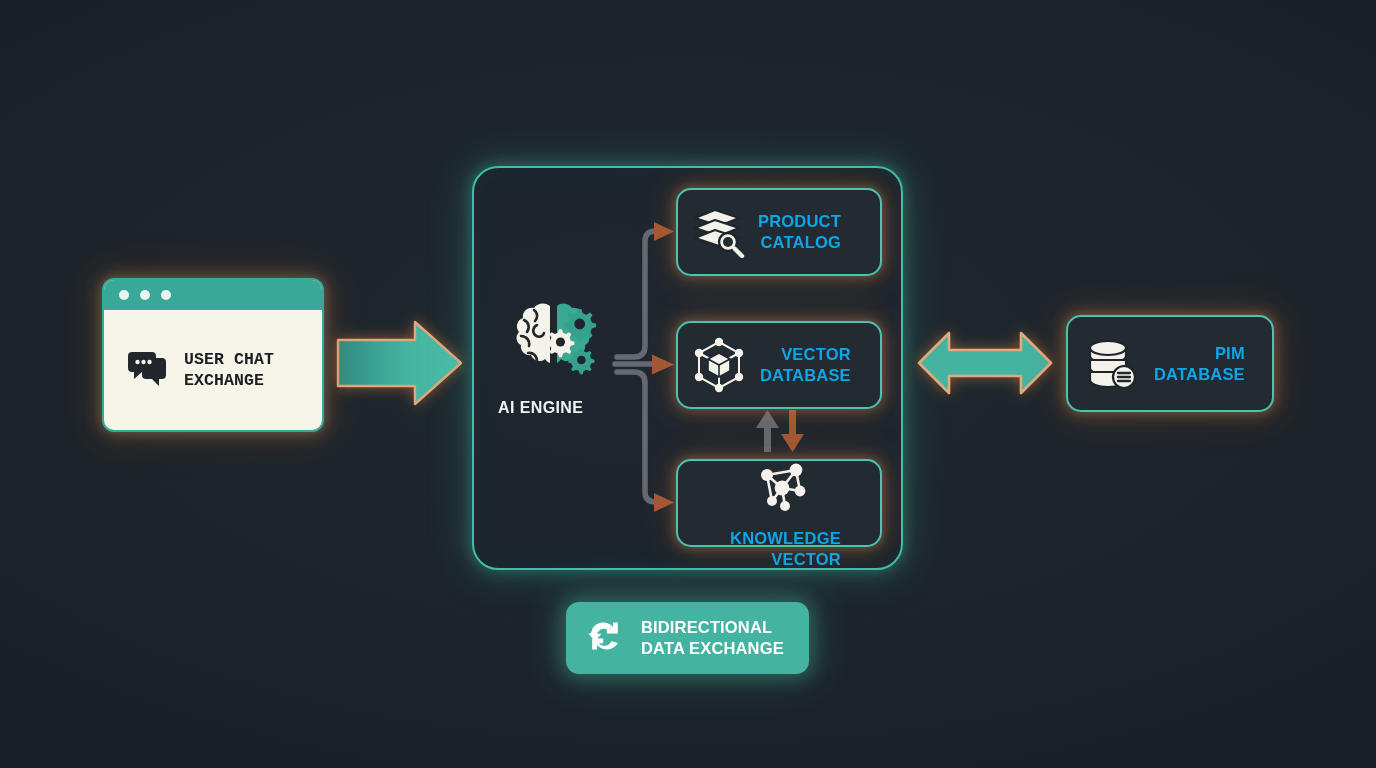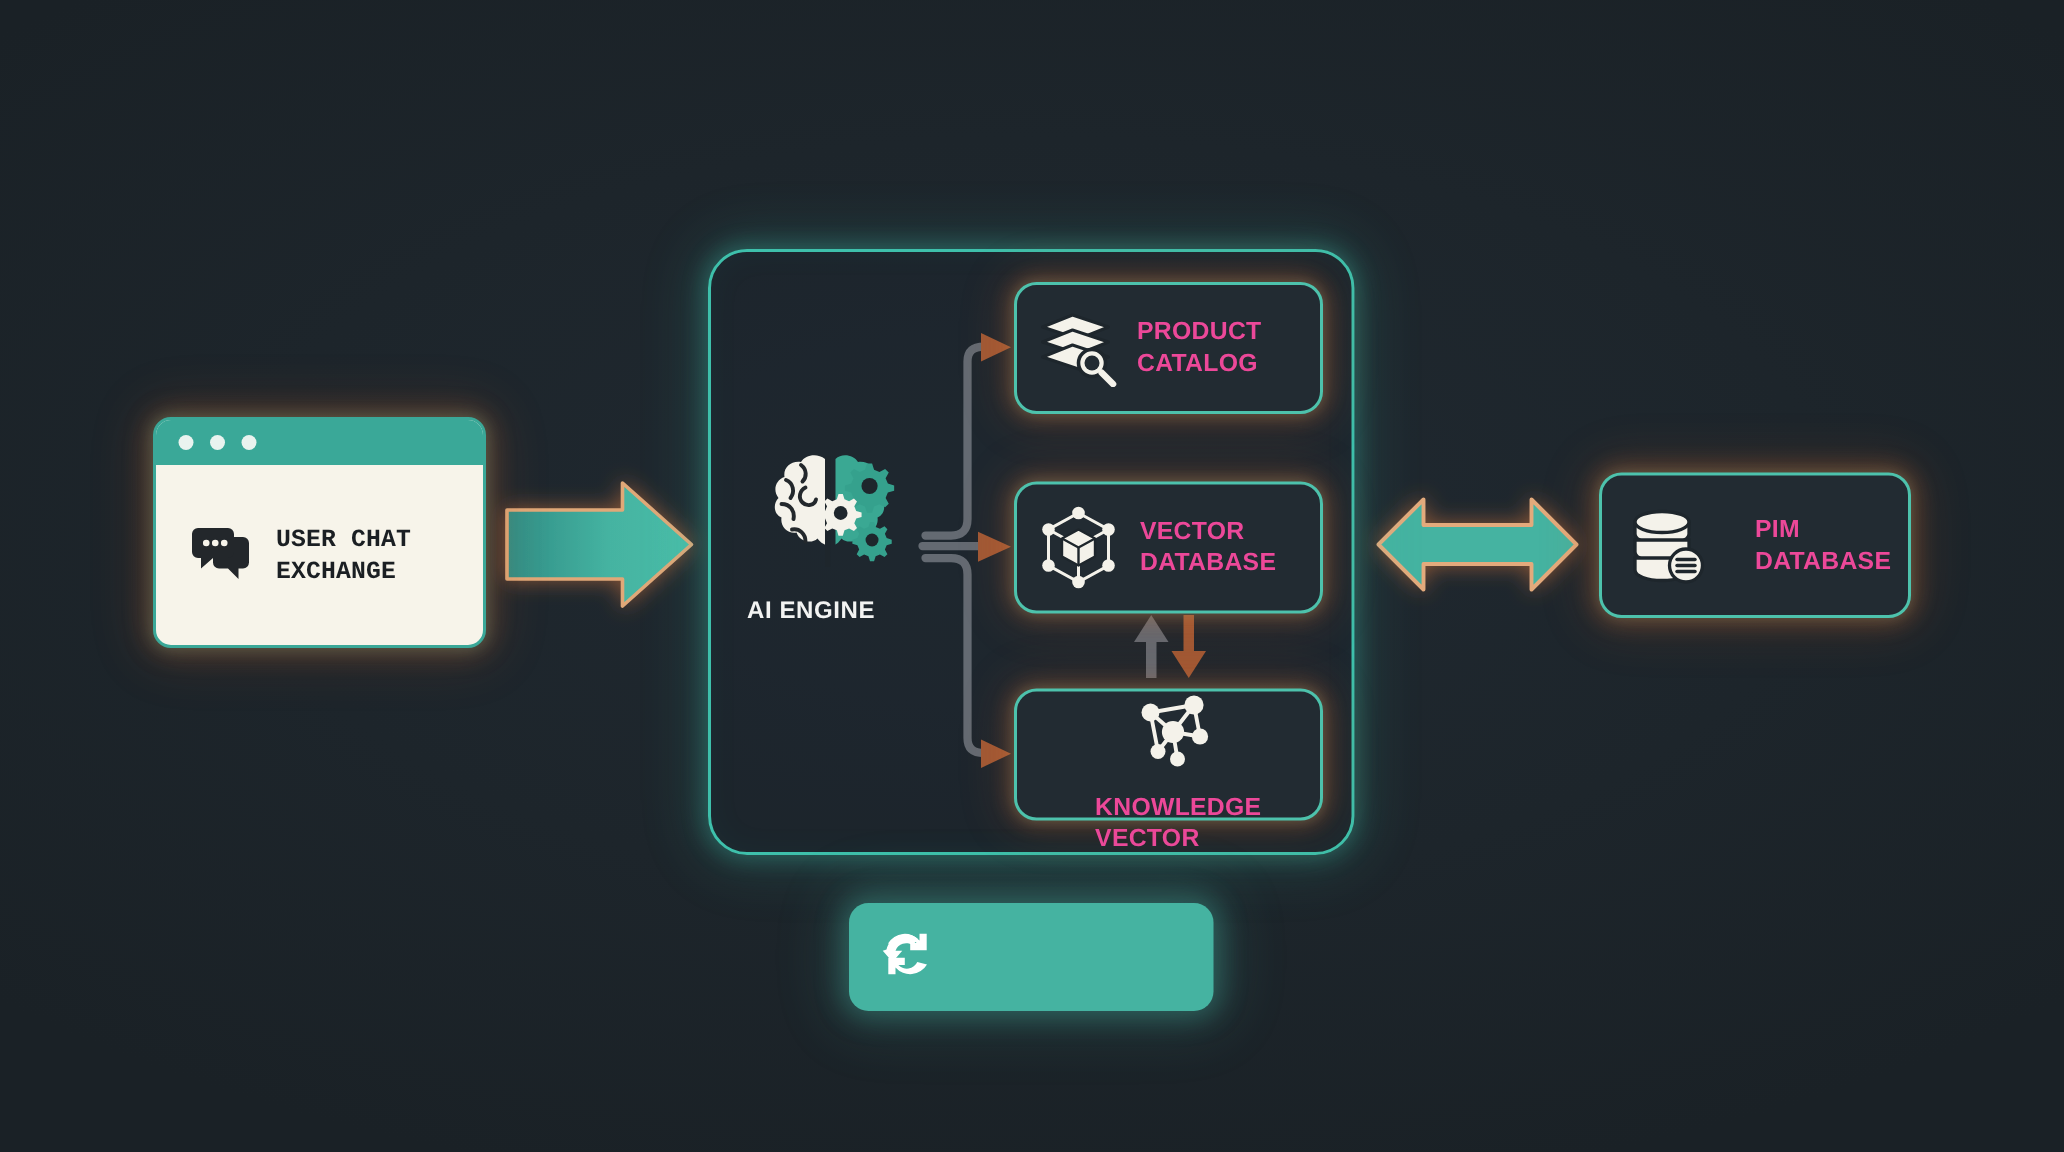--- a/index.html
+++ b/index.html
@@ -114,40 +114,41 @@
     box-shadow:
       0 0 13px 3px rgba(222,120,58,0.30),
       0 0 30px 9px rgba(185,92,42,0.16),
       0 0 8px 0px rgba(77,194,172,0.22);
   }
   #box-product-catalog { left: 676px; top: 188px; }
   #box-vector-database { left: 676px; top: 321px; }
   #box-knowledge-graph { left: 676px; top: 459px; flex-direction: column; }
 
   .module-label {
-    color: #ec4899;
+    color: #0ea5e9;
     font-size: 16.5px;
     font-weight: bold;
     line-height: 1.27;
     letter-spacing: .2px;
+    text-align: right;
   }
 
   
   #box-pim-database {
     position: absolute;
     left: 1066px;
     top: 315px;
     width: 208px;
     height: 97px;
     border: 2.5px solid #4dc2ac;
     border-radius: 15px;
     background: #222b32;
     display: flex;
     align-items: center;
-    gap: 30px;
+    gap: 14px;
     padding-left: 16px;
     box-shadow:
       0 0 14px 4px rgba(222,120,58,0.30),
       0 0 32px 10px rgba(185,92,42,0.16),
       0 0 8px 0px rgba(77,194,172,0.22);
   }
 
   
   #bidirectional-banner {
     position: absolute;
@@ -405,15 +406,19 @@
 
   <div id="bidirectional-banner">
     <svg class="icon-svg" width="44" height="40" viewBox="0 0 44 40">
       <g fill="#ffffff">
         <path d="M8 15 a13 13 0 0 1 21 -7 l-3.5 4.2 a7.5 7.5 0 0 0 -11.5 3.6 l4.5 0 -6.5 7.5 -6.5 -7.5 z
                  M8 15 h0 z"></path>
         <path d="M9 11 a13 13 0 0 1 21 -2 l0 -4.5 4.8 0 0 11 -11 0 0 -4.8 4.3 0 a7.6 7.6 0 0 0 -12.6 2 z" fill="#ffffff"></path>
         <path d="M35 25 a13 13 0 0 1 -21 2 l0 4.5 -4.8 0 0 -11 11 0 0 4.8 -4.3 0 a7.6 7.6 0 0 0 12.6 -2 z" fill="#ffffff"></path>
       </g>
     </svg>
+    <div id="bidirectional-label">
+      <div>BIDIRECTIONAL</div>
+      <div>DATA EXCHANGE</div>
+    </div>
   </div>
 
 </div>
 
 </body></html>

